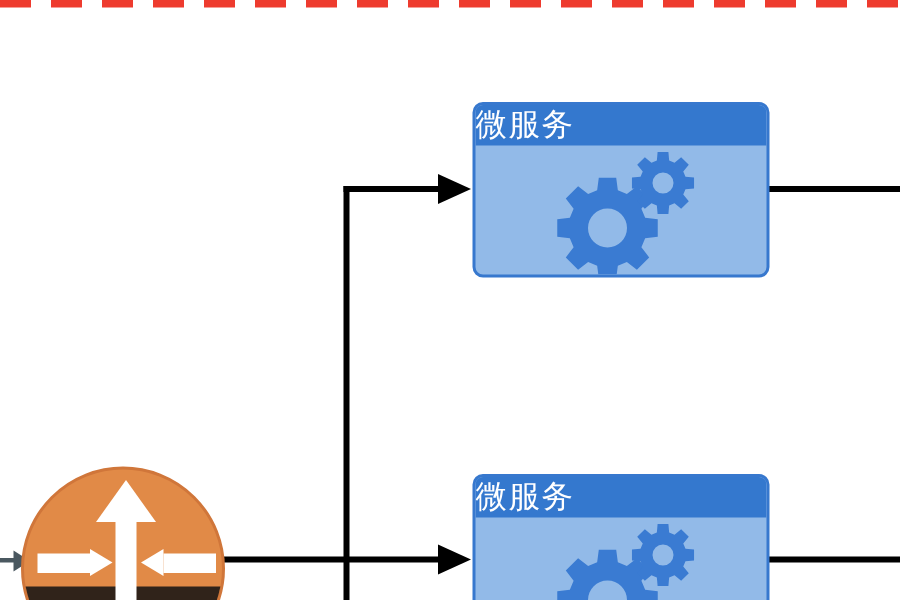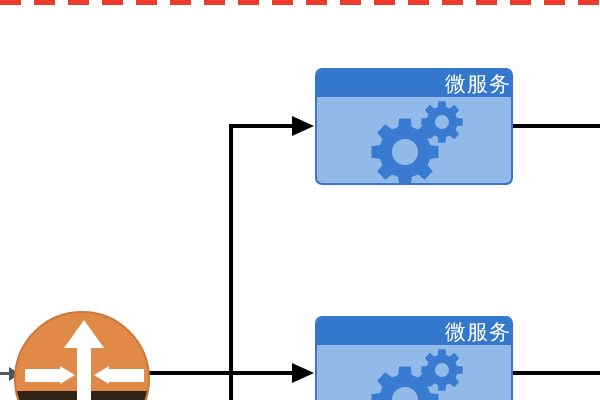--- a/index.html
+++ b/index.html
@@ -24,21 +24,21 @@
   
   .in-shaft{position:absolute;left:0;top:372px;width:10px;height:3px;background:var(--gray);}
   .in-head{position:absolute;left:9px;top:367px;width:0;height:0;border-top:7px solid transparent;border-bottom:7px solid transparent;border-left:11px solid var(--gray);}
 
   
   .node-box{position:absolute;left:315px;width:198px;height:117px;box-sizing:border-box;
     border:2px solid var(--box-border);border-radius:7px;overflow:hidden;background:var(--body-blue);}
   .box1{top:68px;}
   .box2{top:316px;}
   .box-header{height:27px;line-height:27px;background:var(--header-blue);color:#fff;
-    text-align:right;font-size:21px;letter-spacing:1px;}
+    text-align:left;font-size:21px;letter-spacing:1px;}
   .box-body{position:relative;height:86px;}
   .gears{position:absolute;left:0;top:0;}
 
   
   .router{position:absolute;left:14px;top:311px;width:136px;height:136px;border-radius:50%;
     background:var(--orange);border:2px solid var(--orange-border);box-sizing:border-box;overflow:hidden;}
   .router .base{position:absolute;left:0;right:0;top:78px;bottom:0;background:var(--base-dark);}
   .router .v-shaft{position:absolute;left:61px;top:33px;width:14px;height:103px;background:#fff;}
   .router .v-head{position:absolute;left:48px;top:7px;width:0;height:0;
     border-left:20px solid transparent;border-right:20px solid transparent;border-bottom:28px solid #fff;}

